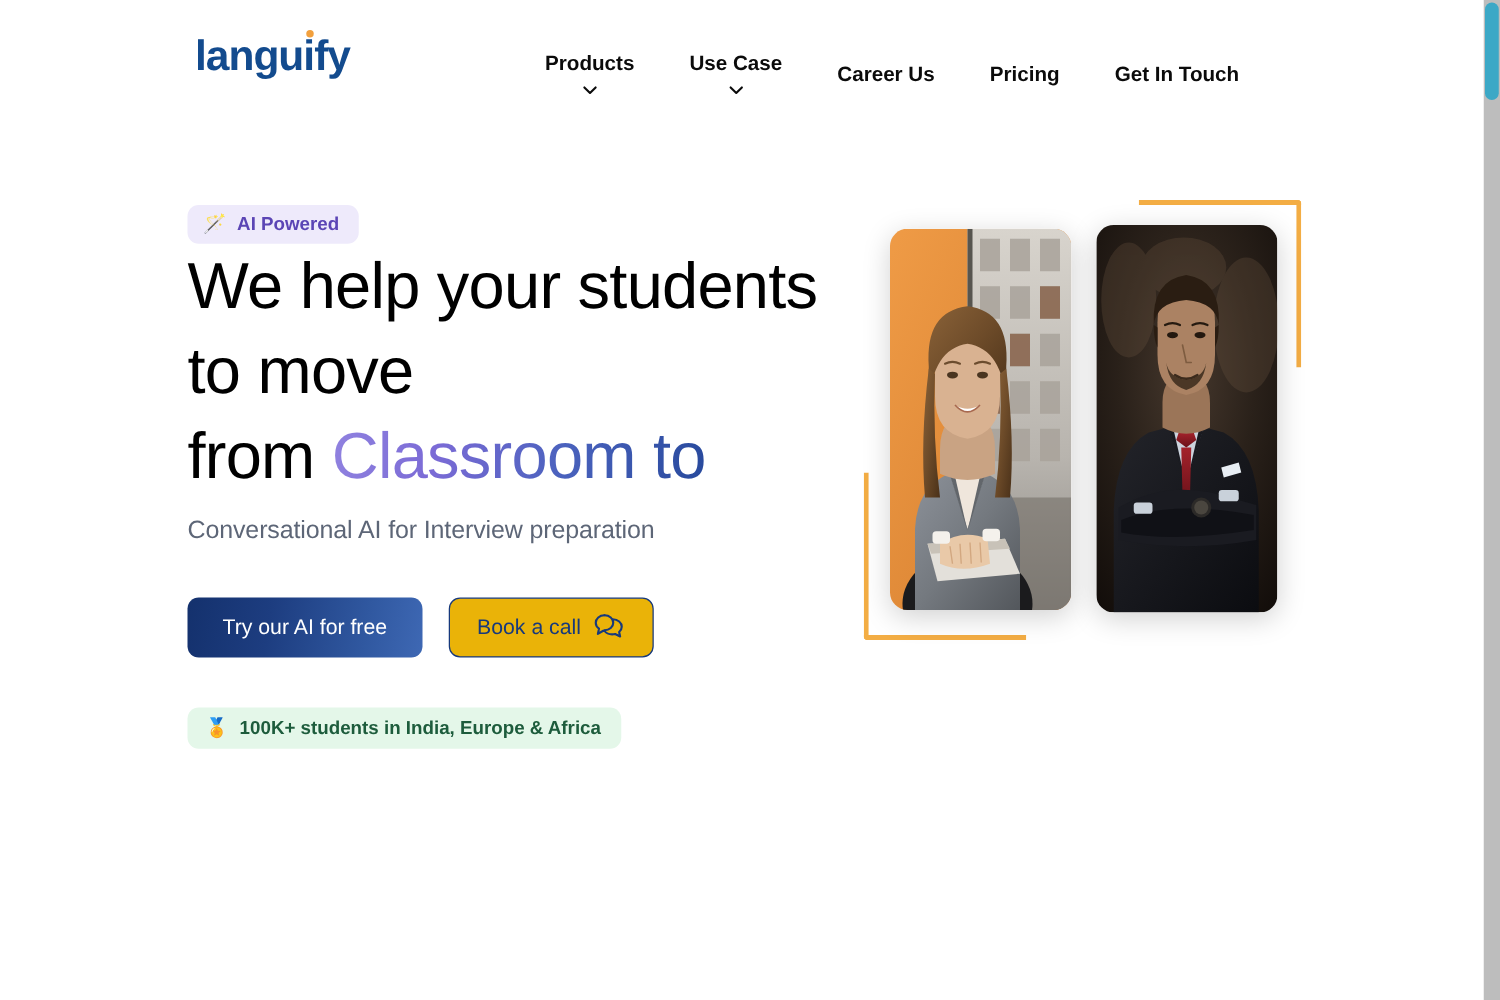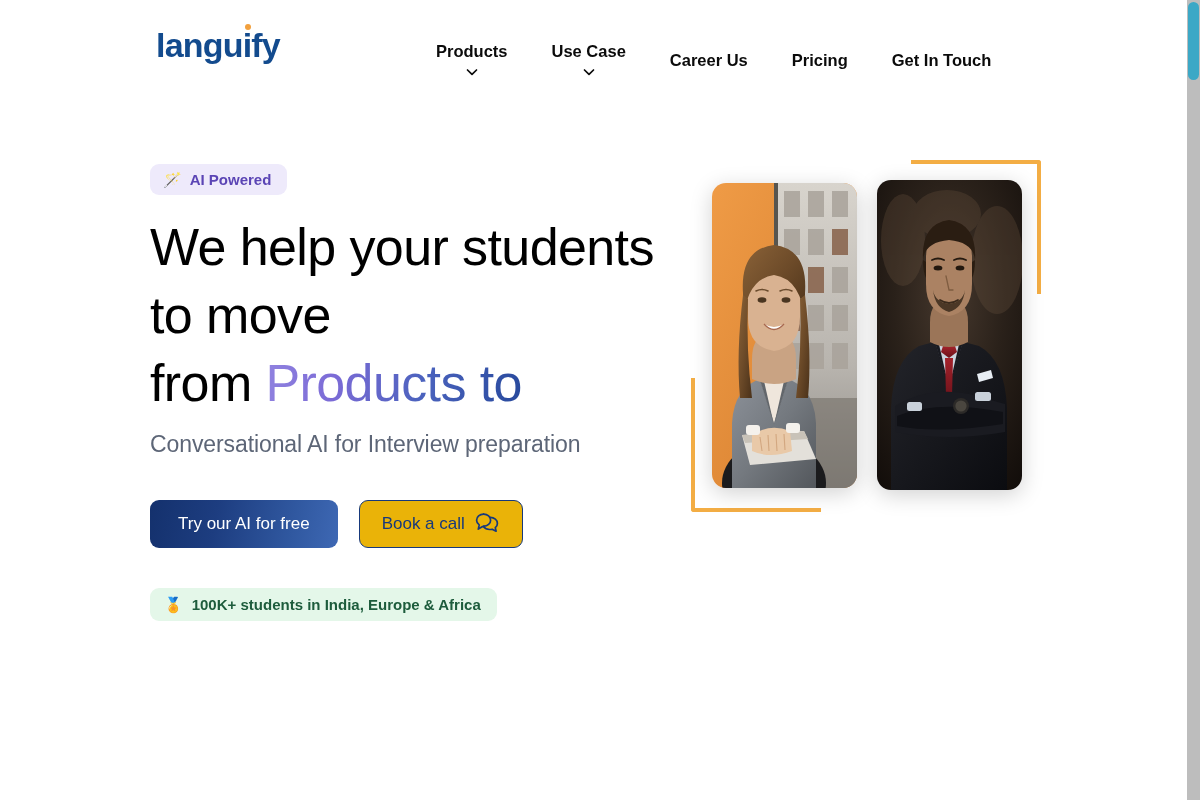--- a/index.html
+++ b/index.html
@@ -119,38 +119,37 @@
     border-radius: 9px;
     padding: 8px 16px 8px 13px;
     font-size: 15px;
     font-weight: 700;
     color: #5b45b5;
     line-height: 1;
   }
   .badge-ai .emoji { font-size: 15px; }
 
   .headline {
-    margin-top: 18px;
     font-size: 52px;
     line-height: 68px;
     font-weight: 400;
     color: #000000;
     letter-spacing: -0.6px;
   }
   .headline .grad {
     background: linear-gradient(100deg, #9183e0 0%, #7b6bd6 28%, #4a62bd 62%, #27499c 100%);
     -webkit-background-clip: text;
     background-clip: text;
     -webkit-text-fill-color: transparent;
     color: #5b5bc0;
   }
 
   .subhead {
     margin-top: 14px;
-    font-size: 23px;
+    font-size: 20px;
     color: #5d6677;
     font-weight: 400;
     letter-spacing: -0.1px;
   }
 
   .cta-row {
     margin-top: 42px;
     display: flex;
     align-items: center;
     gap: 21px;
@@ -299,21 +298,21 @@
   <div class="hero-left">
 
     <div class="badge-ai">
       <span class="emoji">🪄</span>
       <span>AI Powered</span>
     </div>
 
     <h1 class="headline">
       <span>We help your students</span><br>
       <span>to move</span><br>
-      <span>from </span><span class="grad">Products to</span><br>
+      <span>from </span><span class="grad">Classroom to</span><br>
     </h1>
 
     <p class="subhead">Conversational AI for Interview preparation</p>
 
     <div class="cta-row">
 
       <button class="btn-primary">
         <span>Try our AI for free</span>
       </button>
 

